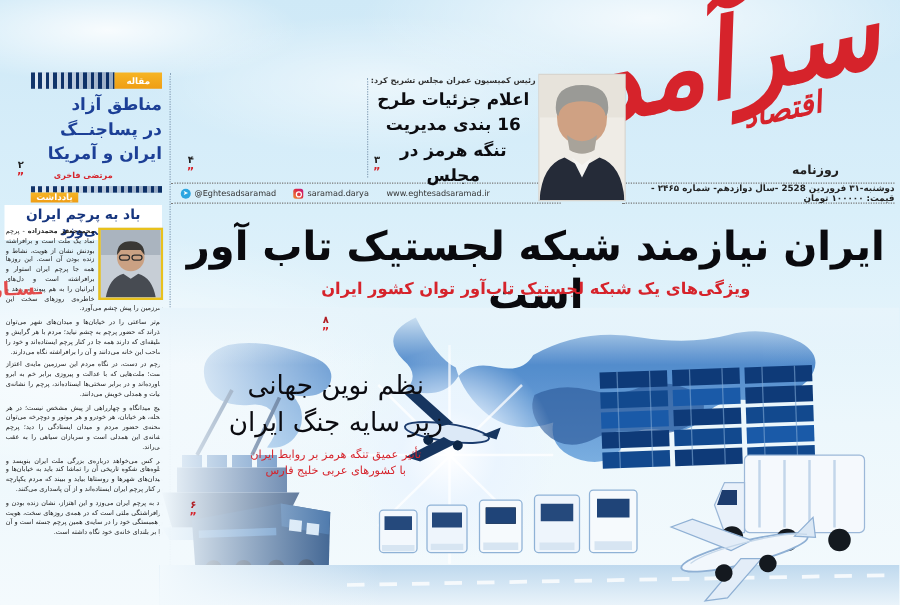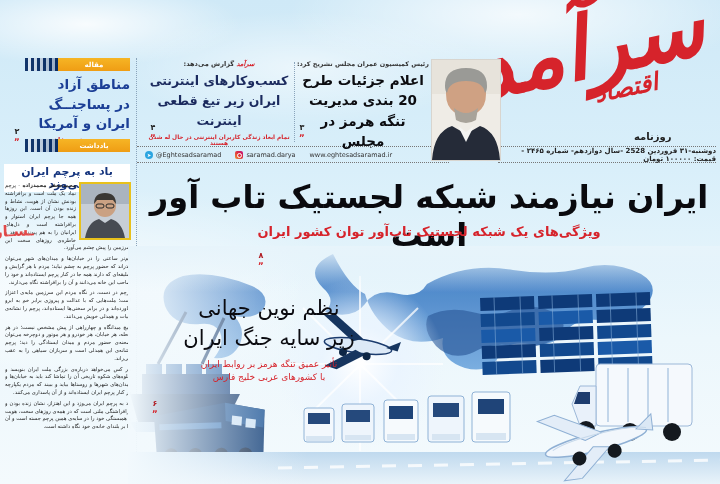--- a/index.html
+++ b/index.html
@@ -40,21 +40,21 @@
   .story-internet .sub{font-size:5.8px;color:#d6232b;font-weight:bold;margin-top:3px;}
   .pagequote{position:absolute;text-align:center;line-height:.9;}
   .pagequote .num{font-size:8px;font-weight:bold;color:#222;display:block;}
   .pagequote .qm{font-size:9px;font-weight:bold;color:#d6232b;display:block;margin-top:-2px;}
   .vsep{border-left:1px dotted #8aa4bb;width:0;}
   
   .label-bar{left:25px;width:105px;height:13px;display:flex;direction:ltr;}
   .label-bar .stripes{flex:1;background:
       repeating-linear-gradient(90deg,rgba(10,45,100,.95) 0 3px,rgba(255,255,255,.55) 3px 6px),
       linear-gradient(90deg,#c6dcf0,#0d3a75);}
-  .label-bar .tag{width:72px;background:linear-gradient(180deg,#f6b525,#ef9d14);color:#fff;font-size:7px;font-weight:bold;
+  .label-bar .tag{width:38px;background:linear-gradient(180deg,#f6b525,#ef9d14);color:#fff;font-size:7px;font-weight:bold;
       display:flex;align-items:center;justify-content:center;}
   .article-title{left:4px;top:75px;width:126px;text-align:right;font-size:13.5px;font-weight:bold;color:#1c3f96;line-height:1.45;}
   .article-author{left:4px;top:136px;width:126px;text-align:center;font-size:6.5px;color:#d6232b;font-weight:bold;}
   .note-title{left:4px;top:164px;width:126px;background:#fff;text-align:center;font-size:11px;font-weight:bold;color:#16357e;padding:1px 0;}
   .note-body{left:5px;top:182px;width:126px;height:302px;overflow:hidden;font-size:5.2px;line-height:1.5;color:#1c1c1c;text-align:justify;}
   .note-body p{margin:0 0 3px 0;}
   .note-photo{float:right;width:48px;height:54px;border:2px solid #e8c11c;background:#cfd6dd;margin:0 0 2px 3px;overflow:hidden;}
   .watermark{left:-6px;top:222px;font-size:15px;font-weight:bold;color:#e23a3a;text-shadow:0 0 2px #fff;transform:rotate(-2deg);opacity:.9;}
   
   .main-title{left:142px;top:178px;width:574px;text-align:center;font-size:32px;font-weight:bold;color:#0a0a0e;letter-spacing:-1px;}
@@ -97,37 +97,28 @@
       <path d="M13,26 q0,-18 21,-18 q21,0 21,18 q0,5 -2,7 q-2,-12 -19,-12 q-17,0 -19,12 q-2,-2 -2,-7" fill="#9a9a96"></path>
       <path d="M22,48 q12,10 24,0 l-2,12 q-10,6 -20,0 z" fill="#a8a39a"></path>
       <path d="M0,100 q2,-28 20,-34 l14,8 l14,-8 q18,6 20,34 z" fill="#252b38"></path>
       <path d="M26,66 l8,6 l8,-6 l-8,16 z" fill="#f4f4f2"></path>
     </svg>
   </div>
 
   <div class="abs story-hormuz">
     <div class="kicker">رئیس کمیسیون عمران مجلس تشریح کرد:</div>
     <div class="title pre">اعلام جزئیات طرح
-20 بندی مدیریت
+16 بندی مدیریت
 تنگه هرمز در مجلس</div>
   </div>
   <div class="abs pagequote" style="left:299px;top:124px;">
     <span class="num">۳</span>
     <span class="qm">„</span>
   </div>
 
-  <div class="abs story-internet">
-    <div class="kicker-row">
-      <span class="kicker-logo">سرآمد</span>
-      <span>گزارش می‌دهد:</span>
-    </div>
-    <div class="title pre">کسب‌وکارهای اینترنتی
-ایران زیر تیغ قطعی اینترنت</div>
-    <div class="sub">تمام ابعاد زندگی کاربران اینترنتی در حال له شدن هستند</div>
-  </div>
   <div class="abs pagequote" style="left:150px;top:124px;">
     <span class="num">۴</span>
     <span class="qm">„</span>
   </div>
 
   <div class="abs vsep" style="left:294px;top:62px;height:80px;"></div>
   <div class="abs vsep" style="left:136px;top:58px;height:426px;"></div>
 
   <div class="abs label-bar" style="top:58px;">
     <div class="stripes"></div>
@@ -135,21 +126,21 @@
   </div>
   <div class="abs article-title pre">مناطق آزاد
 در پساجنــگ
 ایران و آمریکا</div>
   <div class="abs article-author">مرتضی فاخری</div>
   <div class="abs pagequote" style="left:14px;top:128px;">
     <span class="num">۲</span>
     <span class="qm">„</span>
   </div>
 
-  <div class="abs label-bar" style="top:139px;">
+  <div class="abs label-bar" style="top:149px;flex-direction:column;">
     <div class="stripes"></div>
     <div class="tag">یادداشت</div>
   </div>
   <div class="abs note-title">باد به پرچم ایران می‌وزد</div>
 
   <div class="abs note-body">
     <span class="note-photo">
       <svg width="48" height="54" viewBox="0 0 48 54">
         <rect width="48" height="54" fill="#c7ced6"></rect>
         <rect x="0" y="0" width="48" height="20" fill="#aab4bf"></rect>

